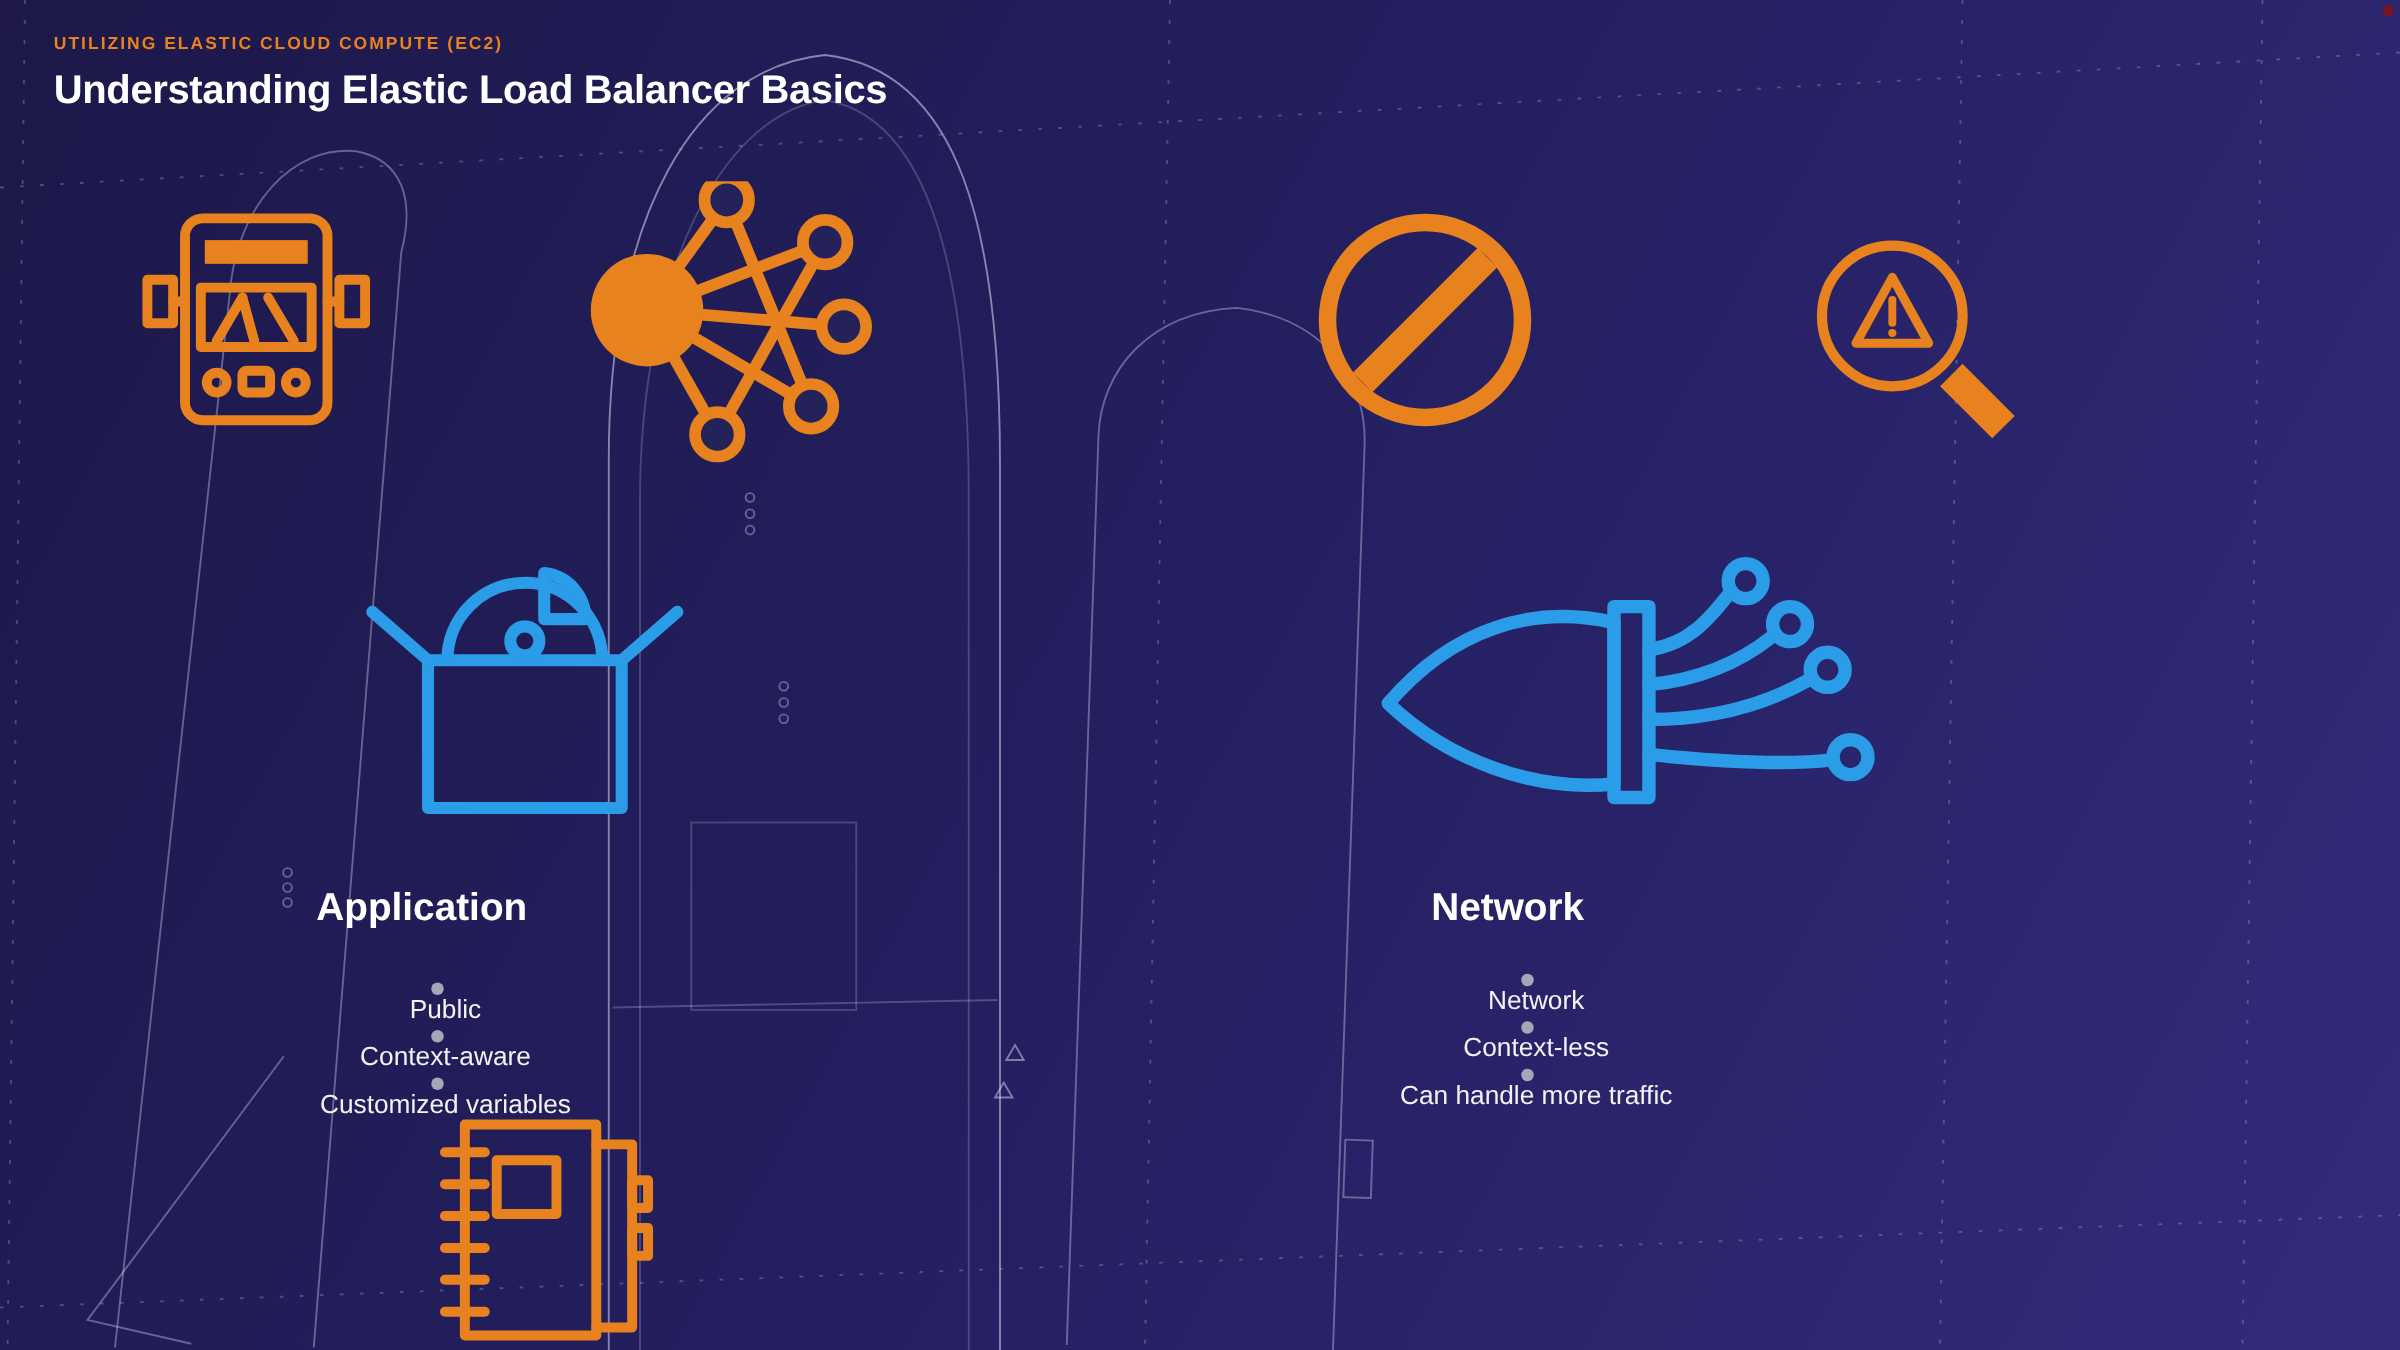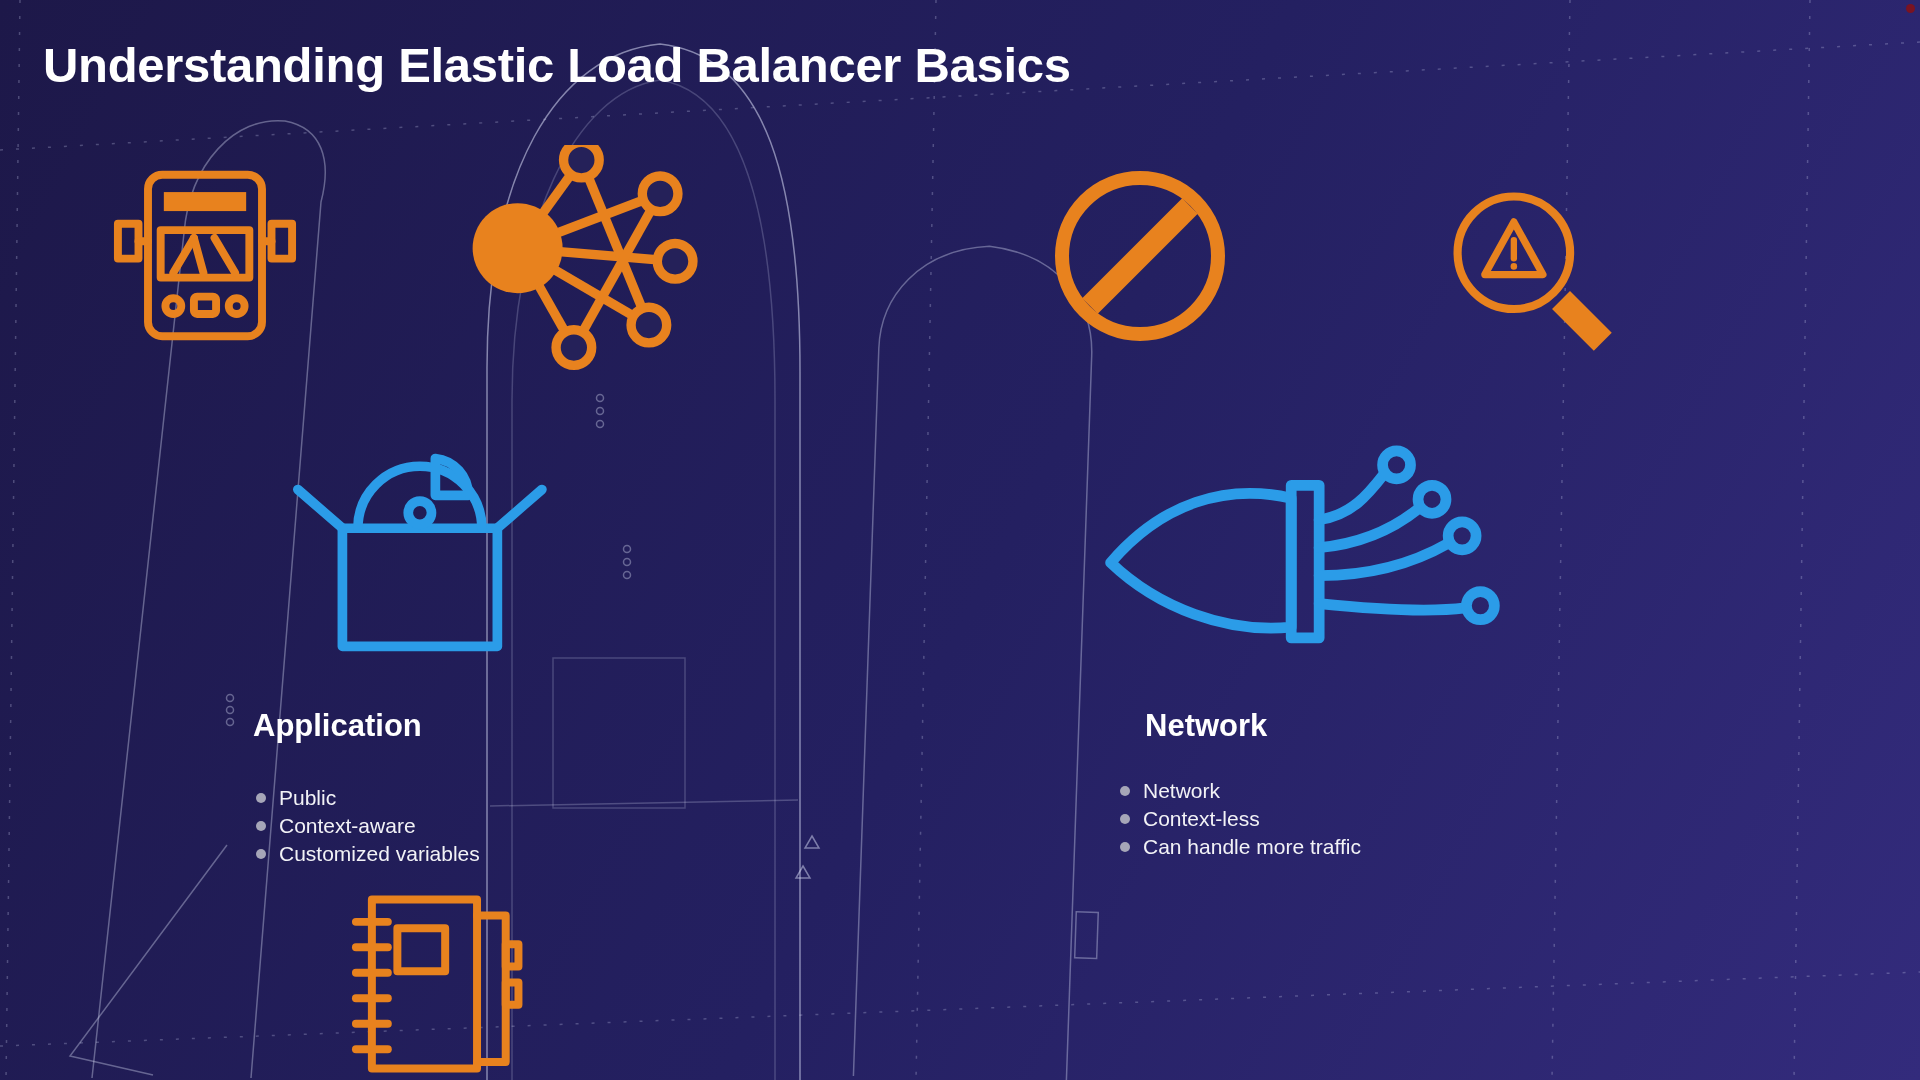--- a/index.html
+++ b/index.html
@@ -18,21 +18,21 @@
   .header { position: absolute; left: 43px; top: 26px; z-index: 3; }
   .eyebrow {
     color: #E8821E;
     font-size: 14px;
     font-weight: 700;
     letter-spacing: 1.6px;
     text-transform: uppercase;
   }
   .title {
     margin-top: 11px;
-    font-size: 49px;
+    font-size: 32px;
     font-weight: 800;
     letter-spacing: -0.3px;
     color: #ffffff;
   }
 
   .icon { position: absolute; z-index: 2; }
   .icon svg { width: 100%; height: 100%; display: block; }
   .ic-orange { color: #E8821E; }
   .ic-blue  { color: #2B9CE8; }
 
@@ -44,21 +44,21 @@
     text-align: left;
     color: #ffffff;
   }
   .bullets {
     position: absolute;
     z-index: 3;
     display: flex;
     flex-direction: column;
     gap: 4px;
   }
-  .bullet { display: flex; align-items: center; font-size: 21px; line-height: 24px; color: #f2f2f6; }
+  .bullet { display: flex; align-items: center; font-size: 21px; line-height: 24px; color: #f2f2f6; flex-direction: column; }
   .dot {
     width: 10px; height: 10px; border-radius: 50%;
     background: #a6a6b8; margin-right: 13px; flex: none;
   }
   .corner-dot {
     position: absolute; right: 5px; top: 4px; z-index: 4;
     width: 9px; height: 9px; border-radius: 50%;
     background: #7a1322;
   }
 </style>
@@ -98,20 +98,21 @@
       <line x1="490" y1="806" x2="798" y2="800" stroke-opacity="0.25"></line>
 
       <g transform="rotate(2 975 660)">
         <path d="M868,1080 L868,352 C868,300 905,252 975,246 C1046,252 1081,300 1081,352 L1081,1080"></path>
         <rect x="1085" y="908" width="22" height="46"></rect>
       </g>
     </g>
   </svg>
 
   <header class="header">
+    <div class="eyebrow">UTILIZING ELASTIC CLOUD COMPUTE (EC2)</div>
     <h1 class="title">Understanding Elastic Load Balancer Basics</h1>
   </header>
 
   <div class="icon ic-orange" style="left:110px; top:158px; width:190px; height:198px;">
     <svg viewBox="0 0 120 124" fill="none" stroke="currentColor" stroke-width="5" stroke-linejoin="round" stroke-linecap="round">
       <rect x="24" y="10" width="72" height="102" rx="9"></rect>
       <rect x="34" y="21" width="52" height="12" fill="currentColor" stroke="none"></rect>
       <rect x="32" y="45" width="56" height="30"></rect>
       <path d="M40,72 L53,50"></path>
       <path d="M53,50 L59,72"></path>

